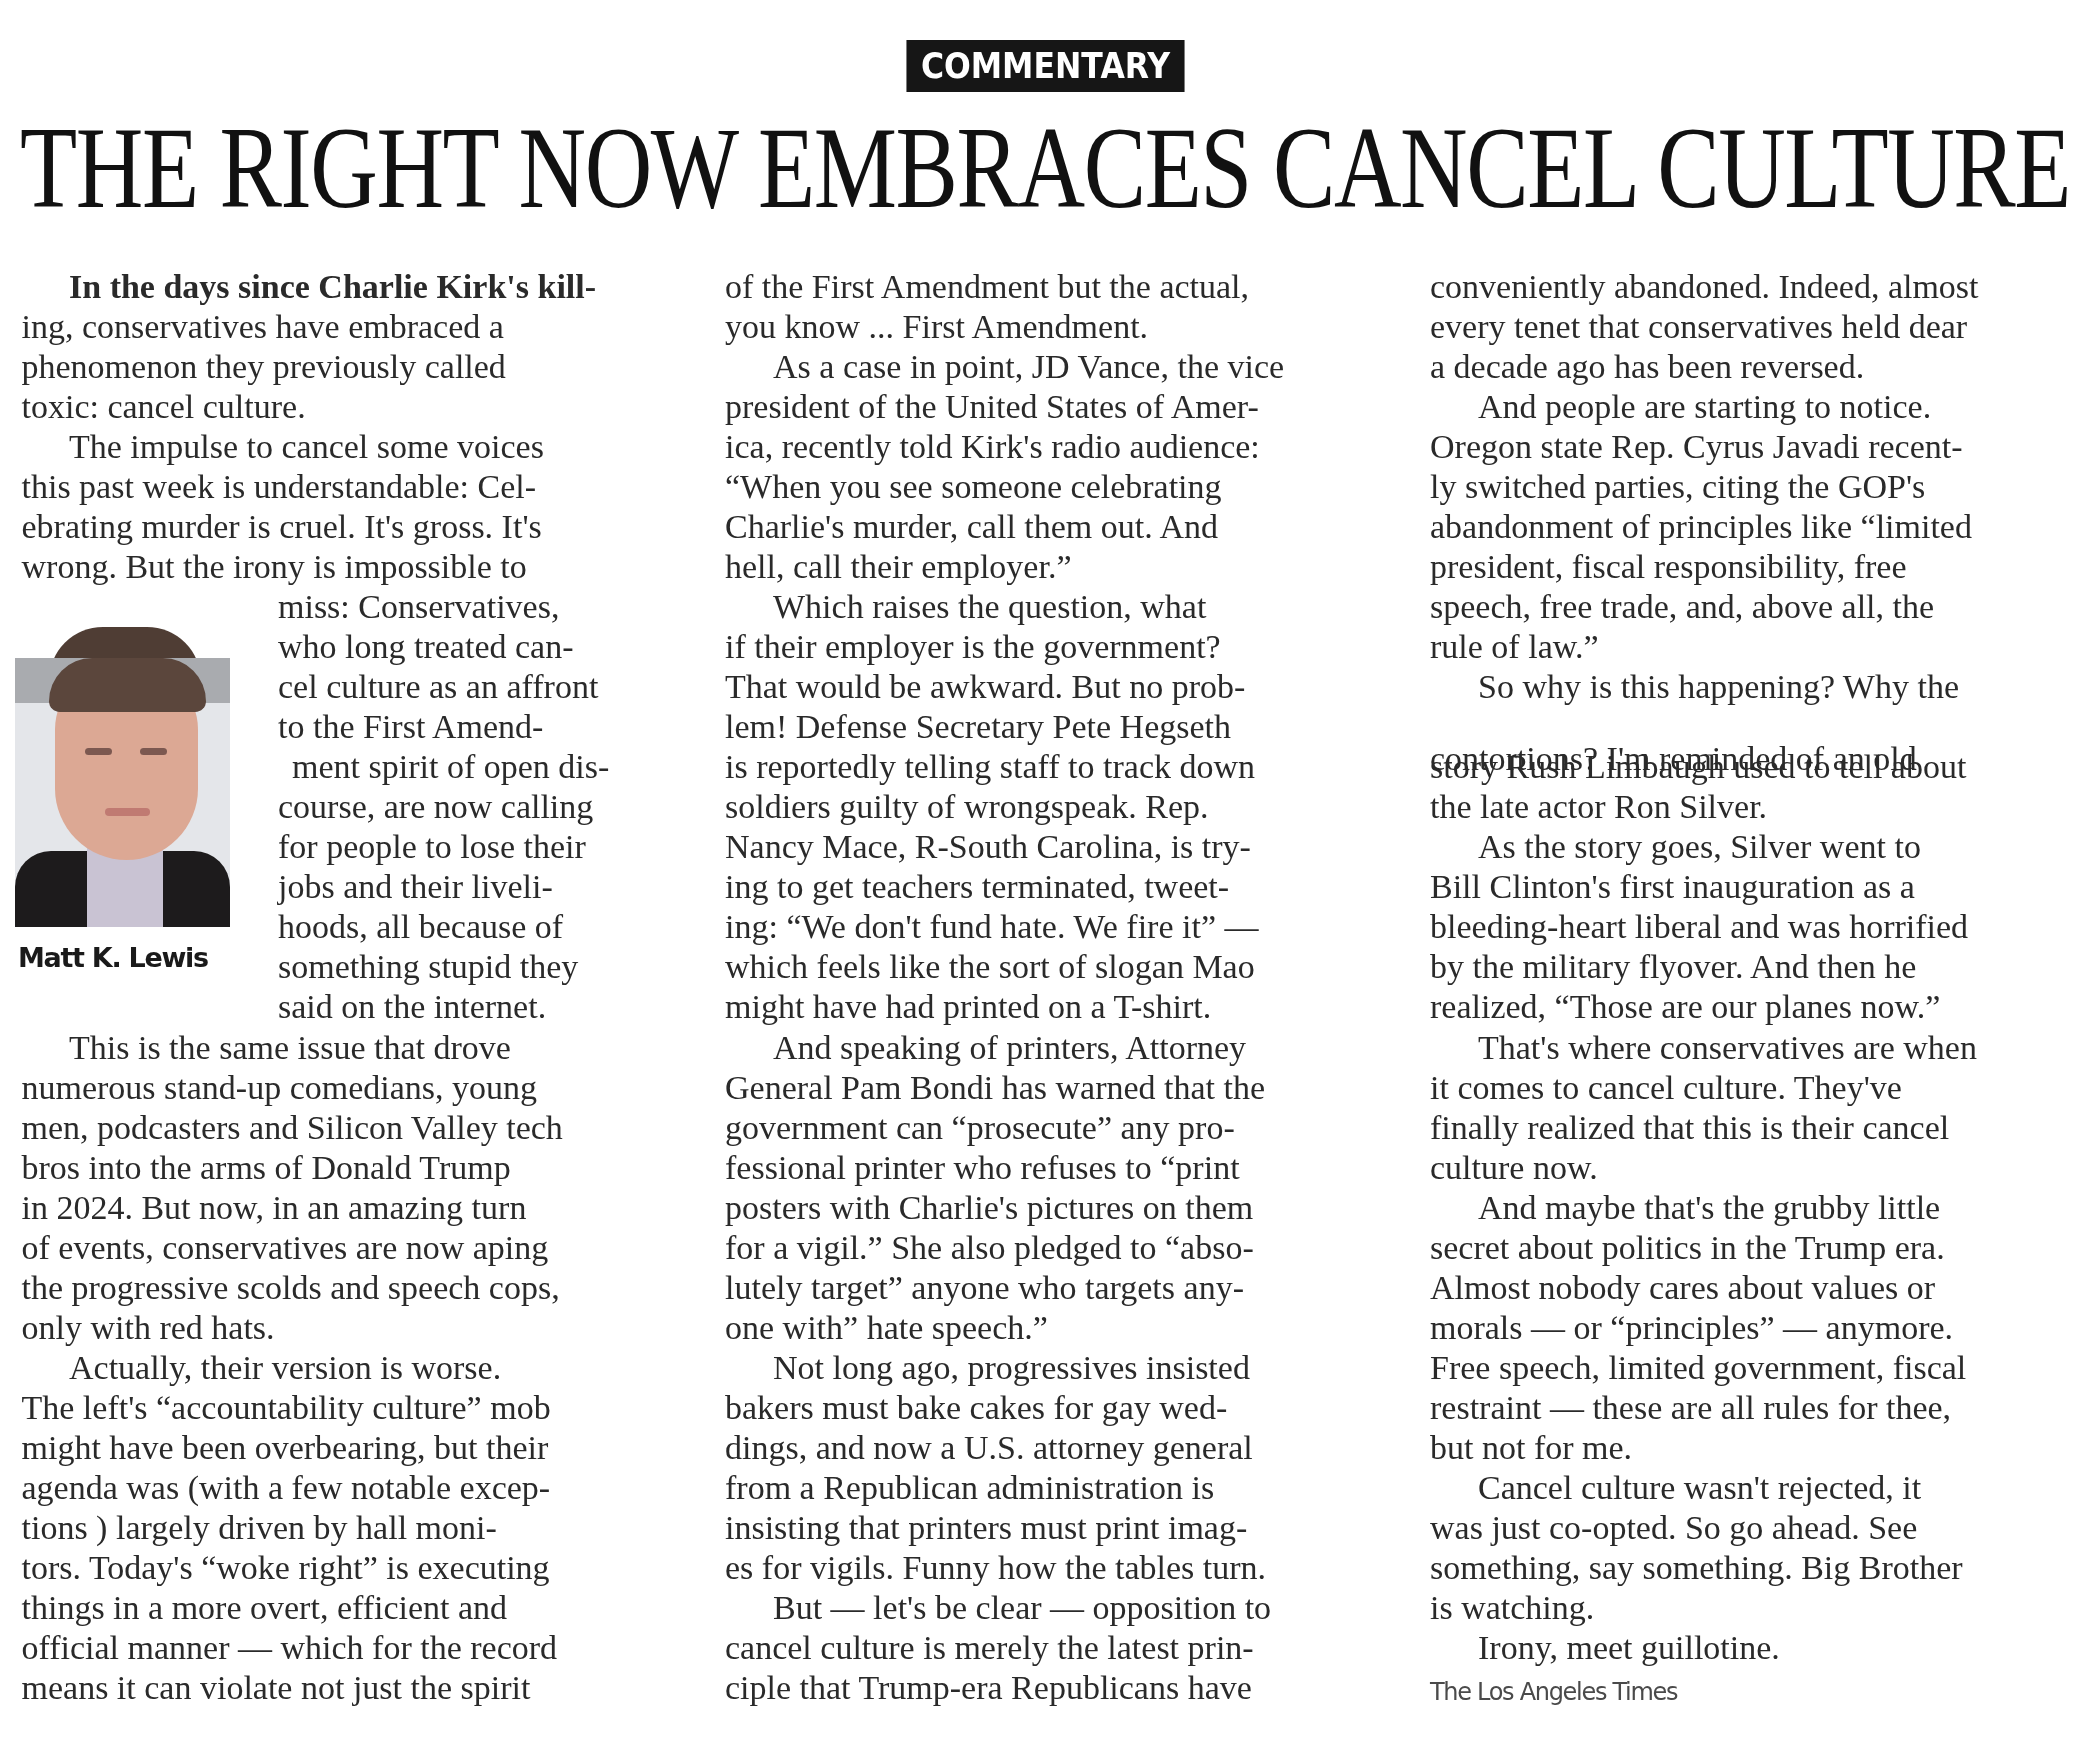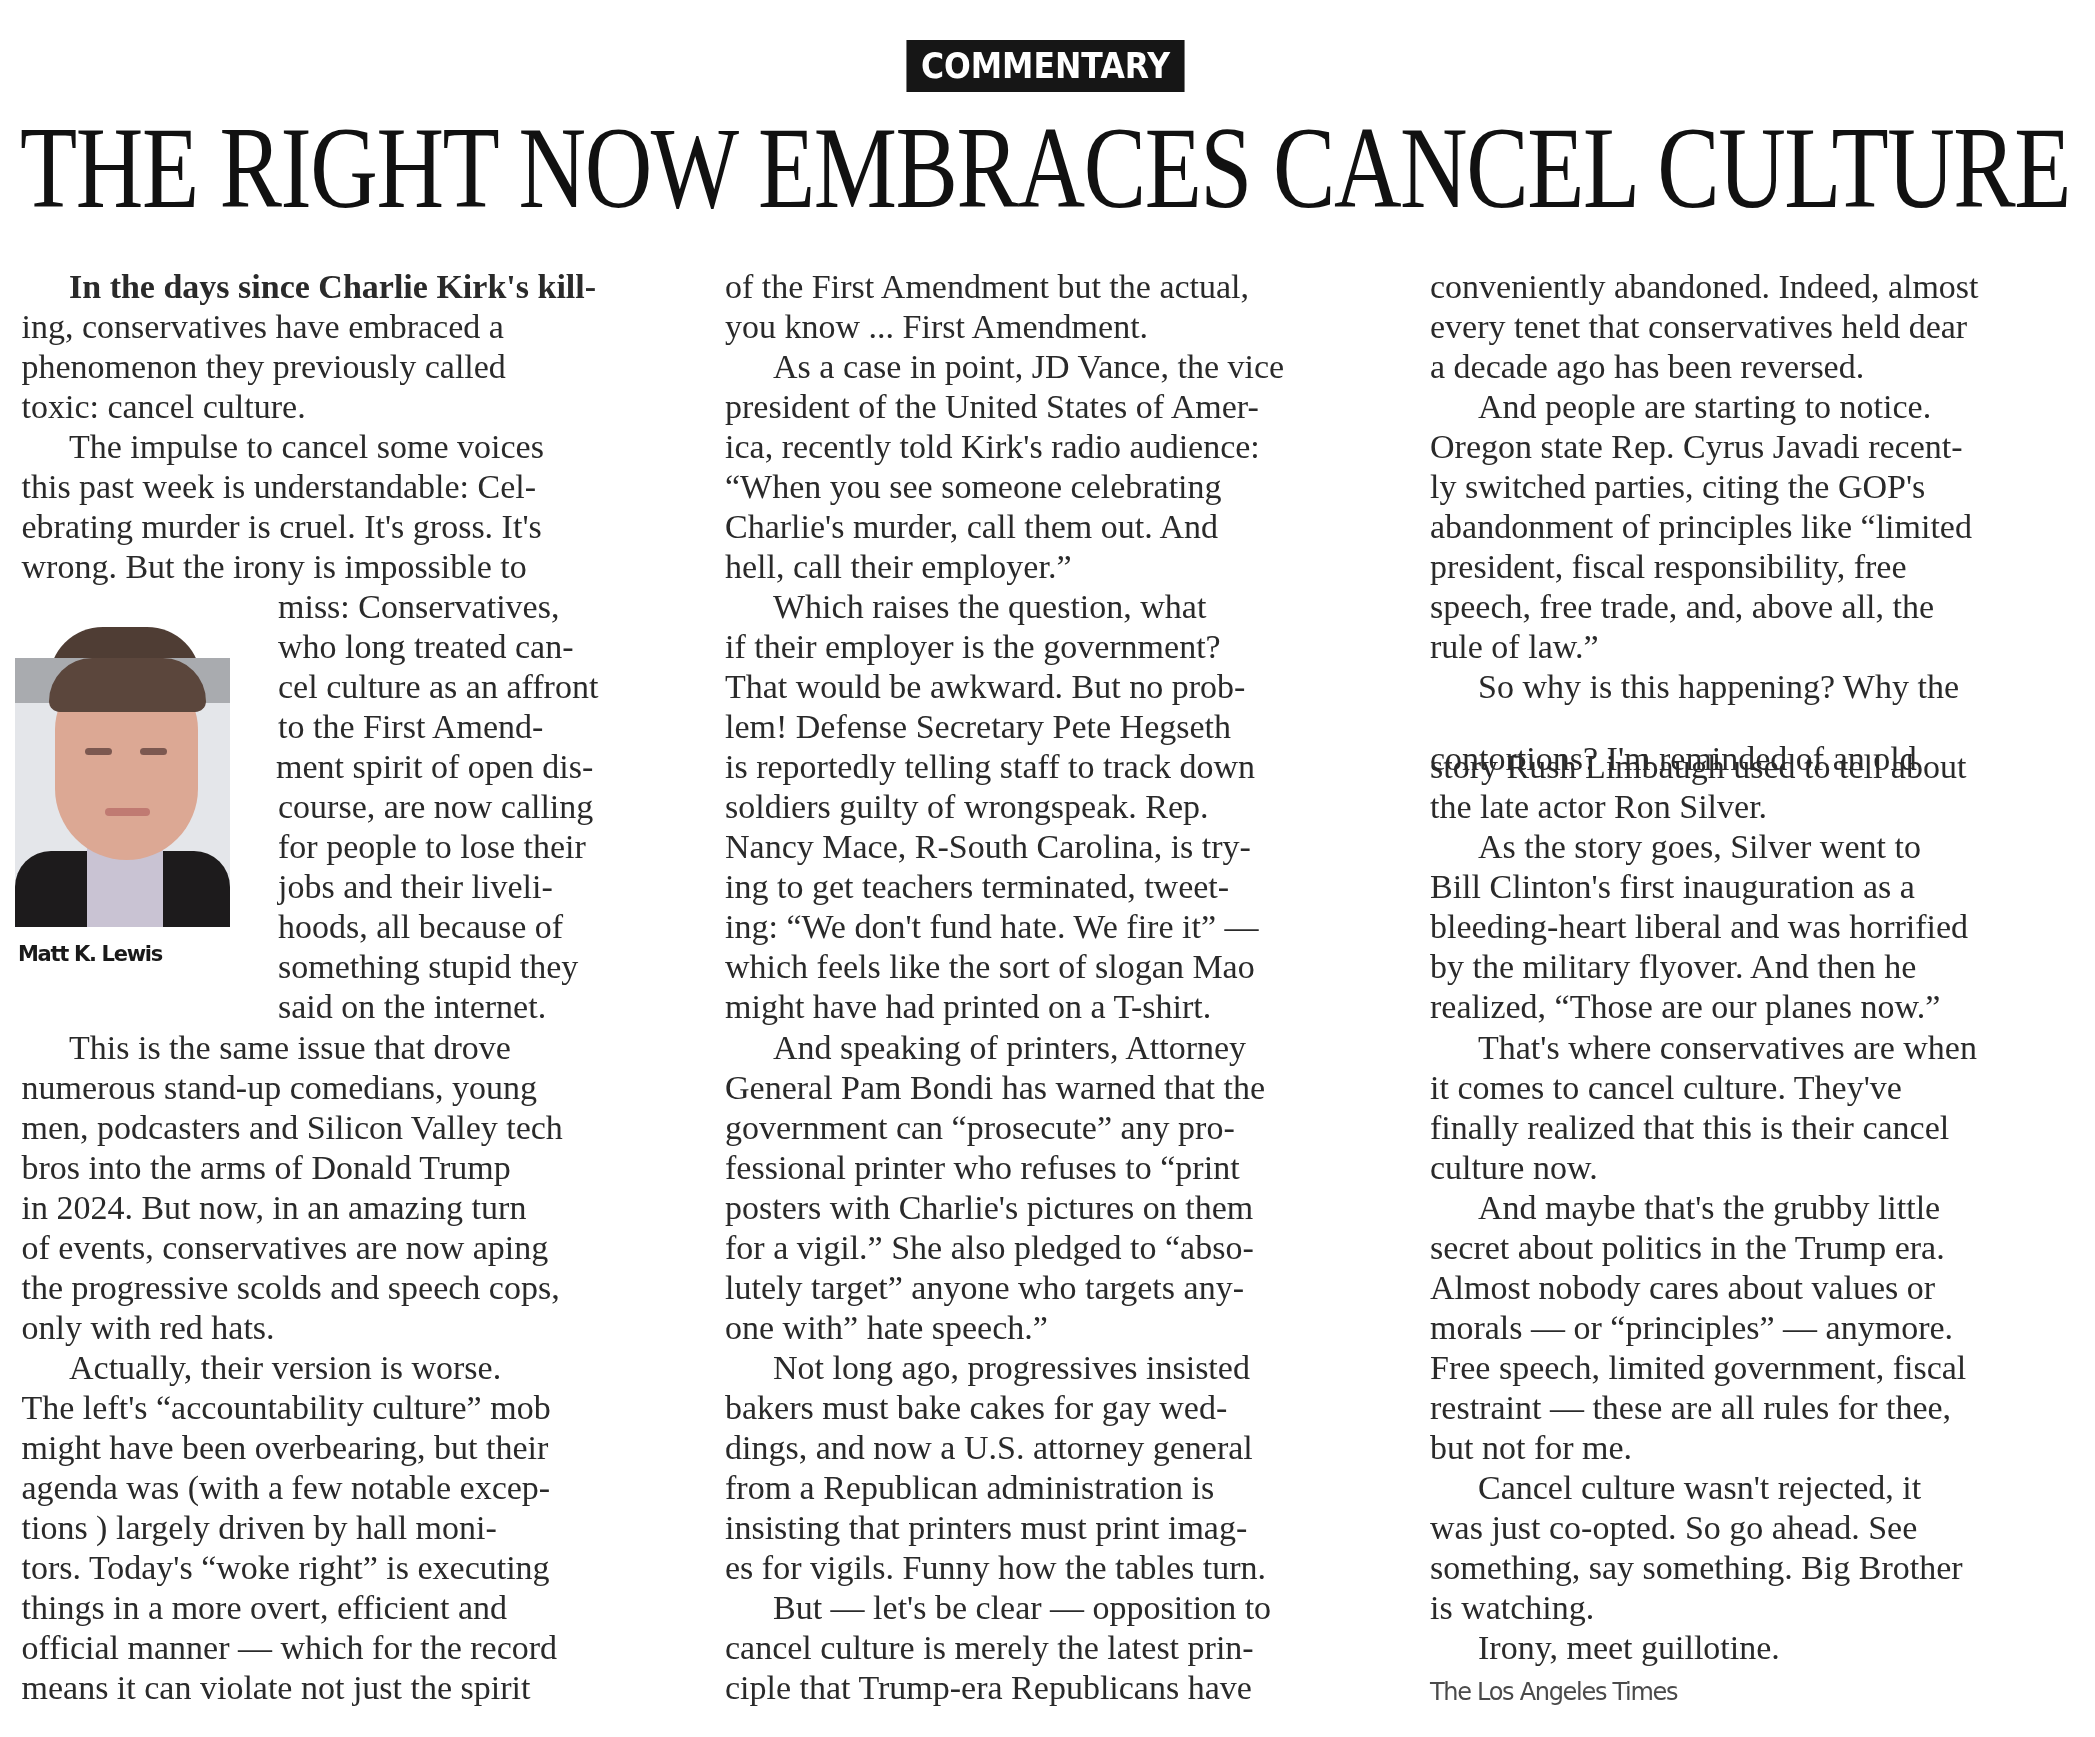--- a/index.html
+++ b/index.html
@@ -30,21 +30,21 @@
   .photo .bgband { position:absolute; left:0; top:0; width:215px; height:45px; background:#a9abaf; }
   .photo .face { position:absolute; left:40px; top:9px; width:143px; height:193px; border-radius:63px 63px 72px 72px; background:#dca894; }
   .photo .hair { position:absolute; left:34px; top:0px; width:157px; height:54px; border-radius:72px 72px 18px 18px; background:#5b463c; }
   .photo .jacket { position:absolute; left:0; top:193px; width:215px; height:76px; background:#1d1b1c; border-radius:36px 36px 0 0; }
   .photo .shirt { position:absolute; left:72px; top:188px; width:76px; height:81px; background:#c9c3d3; }
   .photo .eye { position:absolute; top:90px; width:27px; height:7.2px; background:#7c5850; border-radius:3.6px; }
   .photo .mouth { position:absolute; left:90px; top:150px; width:45px; height:8px; background:#c07a72; border-radius:4.5px; }
   .headtop { position:absolute; left:49px; top:627px; width:152px; height:54px; border-radius:76px 76px 0 0; background:#4f3d34; }
   .byline {
     position:absolute; left:18px; top:942px; width:215px;
-    font-family:"DejaVu Sans", sans-serif; font-weight:bold; font-size:21px; color:#1a1a1a;
+    font-family:"DejaVu Sans", sans-serif; font-weight:bold; font-size:27px; color:#1a1a1a;
     letter-spacing:-1.3px; white-space:nowrap;
   }
   .source {
     position:absolute; left:1430px; top:1678px;
     font-family:"DejaVu Sans", sans-serif; font-size:24px; color:#4a4a4a;
     letter-spacing:-1.3px; white-space:nowrap;
   }
 </style>
 </head>
 <body>
@@ -71,21 +71,21 @@
     <div class="ln" style="left: 21.5px; top: 347px; transform-origin: left top; transform: scaleX(1);">phenomenon they previously called</div>
     <div class="ln" style="left: 21.5px; top: 387px; transform-origin: left top; transform: scaleX(1);">toxic: cancel culture.</div>
     <div class="ln" style="left: 69px; top: 427px; transform-origin: left top; transform: scaleX(1);">The impulse to cancel some voices</div>
     <div class="ln" style="left: 21.5px; top: 467px; transform-origin: left top; transform: scaleX(1);">this past week is understandable: Cel-</div>
     <div class="ln" style="left: 21.5px; top: 507px; transform-origin: left top; transform: scaleX(1);">ebrating murder is cruel. It's gross. It's</div>
     <div class="ln" style="left: 21.5px; top: 547px; transform-origin: left top; transform: scaleX(1);">wrong. But the irony is impossible to</div>
     <div class="ln" style="left: 278px; top: 587px; transform-origin: left top; transform: scaleX(1); font-family: Liberation Serif, serif;">miss: Conservatives,</div>
     <div class="ln" style="left: 278px; top: 627px; transform-origin: left top; transform: scaleX(1);">who long treated can-</div>
     <div class="ln" style="left: 278px; top: 667px; transform-origin: left top; transform: scaleX(1);">cel culture as an affront</div>
     <div class="ln" style="left: 278px; top: 707px; transform-origin: left top; transform: scaleX(1);">to the First Amend-</div>
-    <div class="ln" style="left: 276px; top: 747px; transform-origin: left top; transform: scaleX(1);">ment spirit of open dis-</div>
+    <div class="ln" style="left: 292px; top: 747px; transform-origin: left top; transform: scaleX(1);">ment spirit of open dis-</div>
     <div class="ln" style="left: 278px; top: 787px; transform-origin: left top; transform: scaleX(1);">course, are now calling</div>
     <div class="ln" style="left: 278px; top: 827px; transform-origin: left top; transform: scaleX(1);">for people to lose their</div>
     <div class="ln" style="left: 278px; top: 867px; transform-origin: left top; transform: scaleX(1);">jobs and their liveli-</div>
     <div class="ln" style="left: 278px; top: 907px; transform-origin: left top; transform: scaleX(1);">hoods, all because of</div>
     <div class="ln" style="left: 278px; top: 947px; transform-origin: left top; transform: scaleX(1);">something stupid they</div>
     <div class="ln" style="left: 278px; top: 987px; transform-origin: left top; transform: scaleX(1);">said on the internet.</div>
     <div class="ln" style="left: 69px; top: 1028px; transform-origin: left top; transform: scaleX(1);">This is the same issue that drove</div>
     <div class="ln" style="left: 21.5px; top: 1068px; transform-origin: left top; transform: scaleX(1);">numerous stand-up comedians, young</div>
     <div class="ln" style="left: 21.5px; top: 1108px; transform-origin: left top; transform: scaleX(1);">men, podcasters and Silicon Valley tech</div>
     <div class="ln" style="left: 21.5px; top: 1148px; transform-origin: left top; transform: scaleX(1);">bros into the arms of Donald Trump</div>

